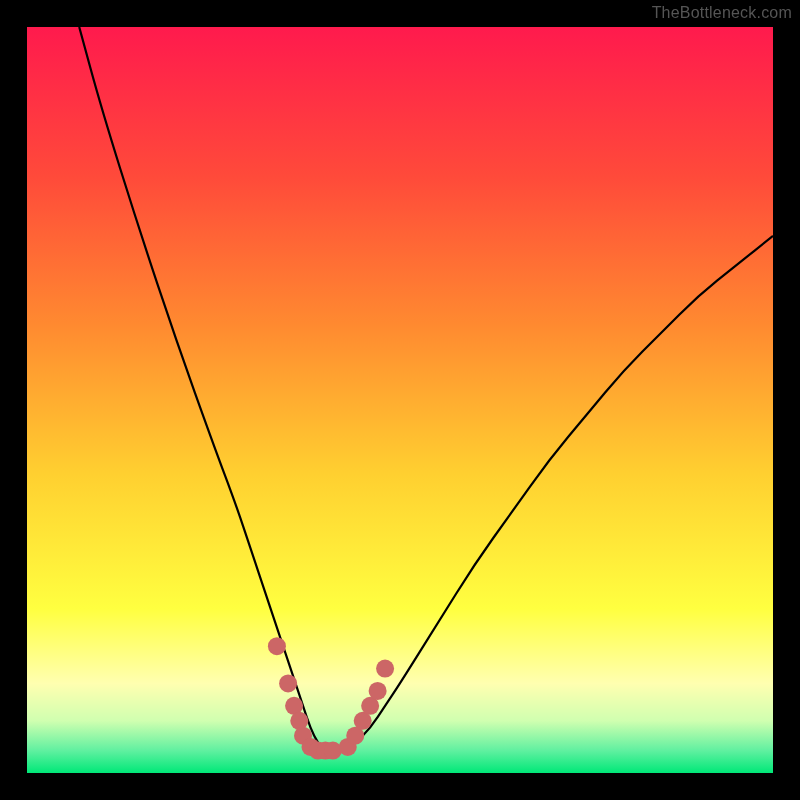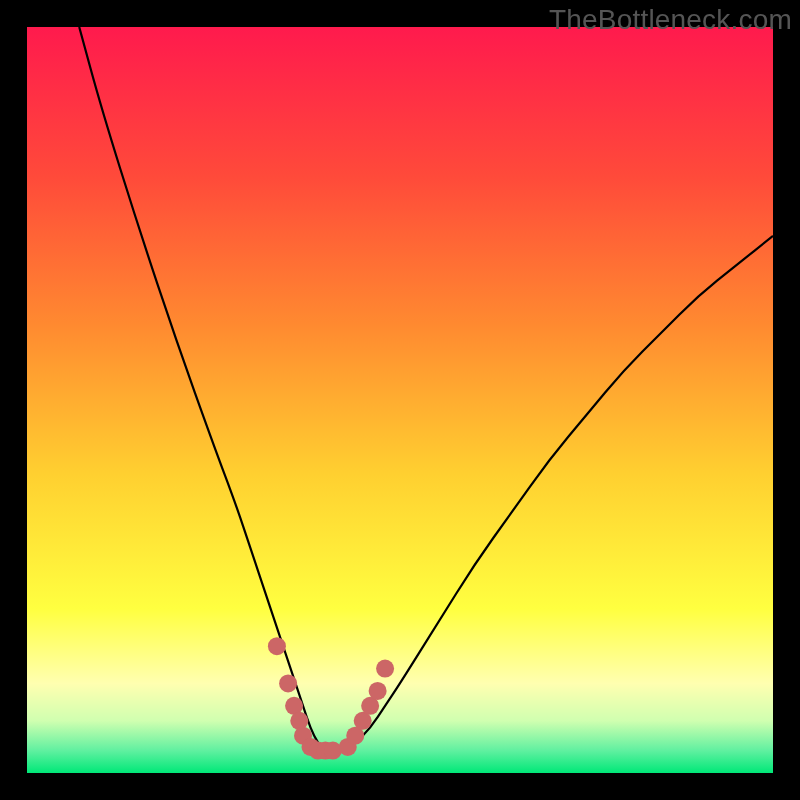--- a/index.html
+++ b/index.html
@@ -17,21 +17,21 @@
     top: 27px;
     width: 746px;
     height: 746px;
     overflow: hidden;
   }
   .watermark {
     position: absolute;
     top: 4px;
     right: 8px;
     color: #555;
-    font-size: 28px;
+    font-size: 16px;
     font-weight: 500;
     z-index: 10;
     letter-spacing: 0.2px;
   }
   .gradient {
     position: absolute;
     left: 0; top: 0; right: 0; bottom: 0;
   }
   .curve-svg {
     position: absolute;

